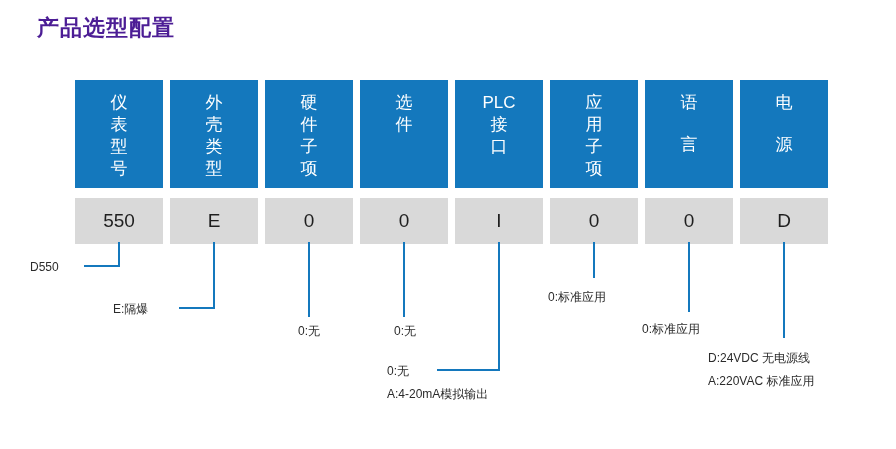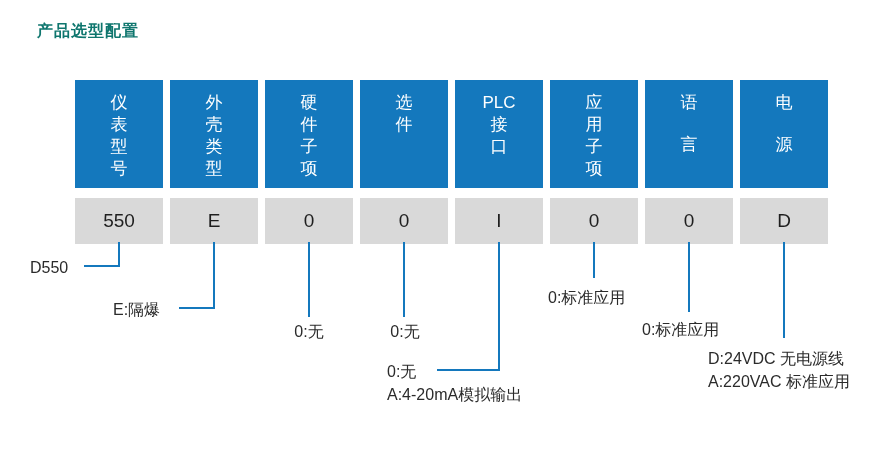--- a/index.html
+++ b/index.html
@@ -1,35 +1,35 @@
 <!DOCTYPE html>
 <html><head>
 <meta charset="utf-8">
 <style>
   html,body{margin:0;padding:0;background:#ffffff;}
   body{font-family:"Liberation Sans","DejaVu Sans",sans-serif;}
   .canvas{position:relative;width:896px;height:449px;background:#ffffff;overflow:hidden;}
 
-  .title{position:absolute;left:37px;top:21px;font-size:16px;font-weight:700;
-         color:#0f766e;letter-spacing:1px;}
+  .title{position:absolute;left:37px;top:13px;font-size:22px;font-weight:700;
+         color:#4c1d95;letter-spacing:1px;}
 
   .columns{position:absolute;left:75px;top:80px;display:flex;gap:7px;}
   .col{width:88px;display:flex;flex-direction:column;}
   .col-header{height:108px;background:#1478bd;color:#ffffff;text-align:center;
               padding-top:12px;box-sizing:border-box;font-size:17px;}
   .hline{line-height:22px;}
   .col.spaced .hline + .hline{margin-top:20px;}
   .col-value{margin-top:10px;height:46px;background:#d9d9d9;display:flex;
              align-items:center;justify-content:center;font-size:19px;color:#1f1f1f;}
 
   .line{position:absolute;background:#1478bd;}
   .vline{width:2px;}
   .hl{height:2px;}
 
-  .label{position:absolute;font-size:16px;color:#2b2b2b;white-space:nowrap;line-height:23px;}
+  .label{position:absolute;font-size:12px;color:#2b2b2b;white-space:nowrap;line-height:23px;}
   .label.center{transform:translateX(-50%);}
 </style>
 </head>
 <body>
 
 <div class="canvas">
 
   <div class="title">产品选型配置</div>
 
   <div class="columns">

